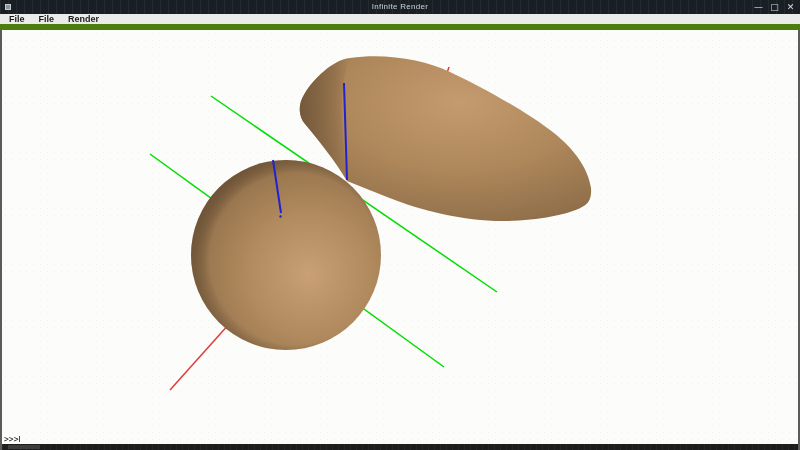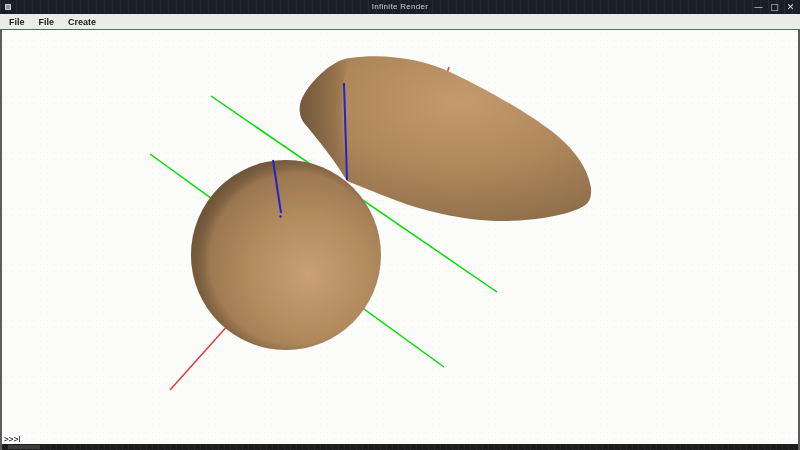--- a/index.html
+++ b/index.html
@@ -18,21 +18,21 @@
   .win-title { flex:1; text-align:center; font-size:8px; line-height:14px;
     color:#ccd2d6; letter-spacing:0.3px; }
   .win-controls { position:absolute; right:4px; top:0; height:14px;
     display:flex; align-items:center; gap:5px; }
   .win-btn { color:#d9dde0; font-size:9px; line-height:14px; width:11px;
     text-align:center; cursor:default; font-family:"DejaVu Sans", sans-serif; }
 
   
   .menubar {
     position:absolute; left:0; top:14px; width:800px; height:16px;
-    background:#ebebe9; border-bottom:1px solid #4d7c0f;
+    background:#ebebe9; border-bottom:6px solid #4d7c0f;
     display:flex; align-items:center; padding-left:7px; gap:10px;
   }
   .menu-item { font-size:9px; font-weight:bold; color:#1b1b1b; padding:0 2px; }
 
   
   .body {
     position:absolute; left:0; top:30px; width:800px; height:420px;
     background:#fcfcfb;
     background-image:radial-gradient(circle, #f1f1ef 0.6px, transparent 0.8px);
     background-size:7px 7px;
@@ -65,21 +65,21 @@
     <span class="win-controls">
       <span class="win-btn">—</span>
       <span class="win-btn">□</span>
       <span class="win-btn">✕</span>
     </span>
   </div>
 
   <div class="menubar">
     <span class="menu-item">File</span>
     <span class="menu-item">File</span>
-    <span class="menu-item">Create</span>
+    <span class="menu-item">Render</span>
   </div>
 
   <div class="body">
     <svg class="viewport" viewBox="0 30 796 414">
       <defs>
         <radialGradient id="sphereGrad" cx="0.62" cy="0.60" r="0.72">
           <stop offset="0%" stop-color="#c9a077"></stop>
           <stop offset="45%" stop-color="#b18a5e"></stop>
           <stop offset="75%" stop-color="#9b7850"></stop>
           <stop offset="100%" stop-color="#74583b"></stop>

